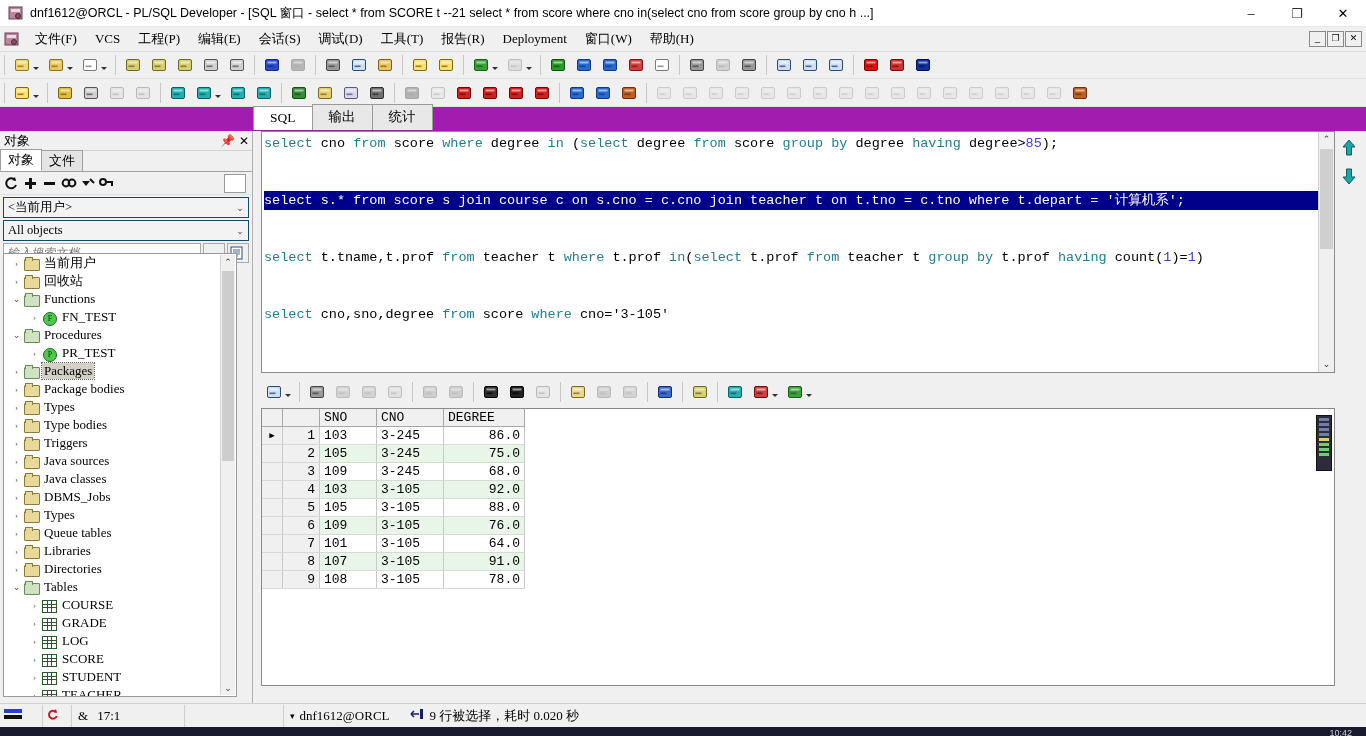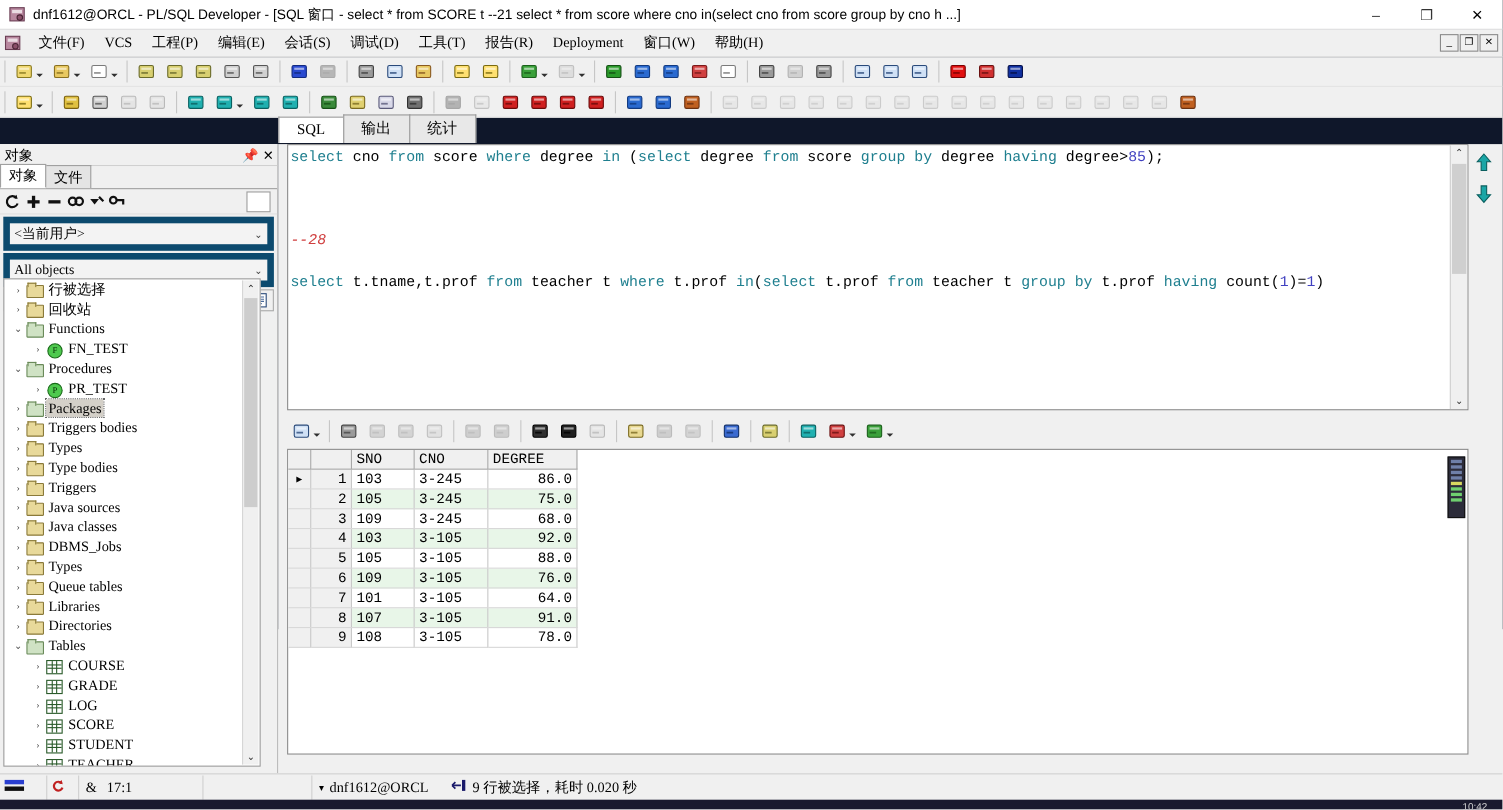--- a/index.html
+++ b/index.html
@@ -3,21 +3,21 @@
 <meta charset="utf-8">
 <style>
   html,body{margin:0;padding:0;}
   body{
     width:1366px;height:736px;overflow:hidden;
     font-family:"Liberation Sans", sans-serif;
     font-size:12px;
     background:#f0f0f0;
     -webkit-font-smoothing:none;
   }
-  .app{position:relative;width:1366px;height:572px;background:#0f172a;}
+  .app{position:relative;width:1366px;height:572px;background:#a21caf;}
 
   
   .titlebar{height:26px;background:#ffffff;display:flex;align-items:center;border-bottom:1px solid #e8e8e8;}
   .titlebar .appicon{width:16px;height:16px;margin:0 6px 0 8px;position:relative;flex:none;}
   .titlebar .title{font-size:12.5px;color:#000;white-space:nowrap;overflow:hidden;}
   .titlebar .spacer{flex:1;}
   .wbtn{width:46px;height:26px;display:flex;align-items:center;justify-content:center;font-size:13px;color:#333;}
   .wbtn.close{color:#000;}
 
   
@@ -49,21 +49,21 @@
   .objhead{height:19px;display:flex;align-items:center;background:#f0f0f0;border-bottom:1px solid #d0d0d0;}
   .objhead .lbl{font-size:13px;font-family:"Liberation Serif",serif;padding-left:4px;color:#000;}
   .objhead .spacer{flex:1;}
   .objhead .pin,.objhead .x{width:16px;height:16px;font-size:12px;line-height:16px;text-align:center;color:#000;}
   .objtabs{height:20px;display:flex;align-items:flex-end;border-bottom:1px solid #a0a0a0;background:#f0f0f0;}
   .otab{font-size:13px;font-family:"Liberation Serif",serif;padding:1px 7px 1px 7px;border:1px solid #a0a0a0;border-bottom:none;background:#e4e4e4;margin-right:-1px;}
   .otab.active{background:#fff;border-bottom:1px solid #fff;position:relative;z-index:2;}
   .objtoolbar{height:22px;display:flex;align-items:center;padding-left:3px;border-bottom:1px solid #e0e0e0;}
   .obtn{width:17px;height:17px;position:relative;margin-right:2px;}
   .objtoolbar .boxbtn{margin-left:auto;margin-right:6px;width:20px;height:17px;border:1px solid #9a9a9a;background:#fff;}
-  .ocombo{height:19px;margin:2px 3px;border:6px solid #0c4a6e;background:#f3f3f3;display:flex;align-items:center;}
+  .ocombo{height:19px;margin:2px 3px;border:1px solid #0c4a6e;background:#f3f3f3;display:flex;align-items:center;}
   .ocombo .txt{flex:1;font-size:12.5px;font-family:"Liberation Serif",serif;padding-left:4px;color:#000;}
   .ocombo .arrow{width:16px;text-align:center;font-size:9px;color:#444;}
   .osearchrow{display:flex;margin:2px 3px;height:20px;}
   .osearch{flex:1;border:1px solid #a9a9a9;background:#fff;display:flex;align-items:center;}
   .osearch input{border:0;outline:0;width:100%;font-size:12px;font-family:"Liberation Serif",serif;
                  color:#8a8a8a;font-style:italic;background:transparent;padding-left:3px;}
   .odots{width:20px;border:1px solid #a9a9a9;background:#f0f0f0;margin-left:2px;text-align:center;font-size:11px;line-height:18px;}
   .oicon2{width:20px;border:1px solid #a9a9a9;background:#f0f0f0;margin-left:2px;position:relative;}
 
   .tree{position:absolute;left:3px;top:122px;width:232px;height:442px;background:#fff;border:1px solid #999;overflow:hidden;}
@@ -770,21 +770,21 @@
         </div>
       </div>
 
       <div class="tree">
         <div id="treebody" style="position:absolute;left:0;top:0;right:15px;">
             <div class="tnode" style="padding-left: 6px;">
               <span class="exp">›</span>
               <span class="fic">
                 <span class="i-folder"></span>
               </span>
-              <span class="tlabel">行被选择</span>
+              <span class="tlabel">当前用户</span>
             </div>
             <div class="tnode" style="padding-left: 6px;">
               <span class="exp">›</span>
               <span class="fic">
                 <span class="i-folder"></span>
               </span>
               <span class="tlabel">回收站</span>
             </div>
             <div class="tnode" style="padding-left: 6px;">
               <span class="exp">⌄</span>
@@ -819,21 +819,21 @@
               <span class="fic">
                 <span class="i-folderopen"></span>
               </span>
               <span class="tlabel">Packages</span>
             </div>
             <div class="tnode" style="padding-left: 6px;">
               <span class="exp">›</span>
               <span class="fic">
                 <span class="i-folder"></span>
               </span>
-              <span class="tlabel">Triggers bodies</span>
+              <span class="tlabel">Package bodies</span>
             </div>
             <div class="tnode" style="padding-left: 6px;">
               <span class="exp">›</span>
               <span class="fic">
                 <span class="i-folder"></span>
               </span>
               <span class="tlabel">Types</span>
             </div>
             <div class="tnode" style="padding-left: 6px;">
               <span class="exp">›</span>
@@ -962,26 +962,27 @@
         <div class="etab active">SQL</div>
         <div class="etab">输出</div>
         <div class="etab">统计</div>
       </div>
 
       <div class="sqlbox">
         <div class="codewrap" id="codewrap">
             <div class="cline"><span class="kw">select</span><span> cno </span><span class="kw">from</span><span> score </span><span class="kw">where</span><span> degree </span><span class="kw">in</span><span> (</span><span class="kw">select</span><span> degree </span><span class="kw">from</span><span> score </span><span class="kw">group</span><span> </span><span class="kw">by</span><span> degree </span><span class="kw">having</span><span> degree&gt;</span><span class="num">85</span><span>);</span></div>
             <div class="cline">&nbsp;</div>
             <div class="cline">&nbsp;</div>
+            <div class="cline selline"><span>select s.* from score s join course c on s.cno = c.cno join teacher t on t.tno = c.tno where t.depart = '计算机系';</span></div>
             <div class="cline">&nbsp;</div>
-            <div class="cline"><span class="cmt">--28</span></div>
             <div class="cline">&nbsp;</div>
             <div class="cline"><span class="kw">select</span><span> t.tname,t.prof </span><span class="kw">from</span><span> teacher t </span><span class="kw">where</span><span> t.prof </span><span class="kw">in</span><span>(</span><span class="kw">select</span><span> t.prof </span><span class="kw">from</span><span> teacher t </span><span class="kw">group</span><span> </span><span class="kw">by</span><span> t.prof </span><span class="kw">having</span><span> count(</span><span class="num">1</span><span>)=</span><span class="num">1</span><span>)</span></div>
             <div class="cline">&nbsp;</div>
             <div class="cline">&nbsp;</div>
+            <div class="cline"><span class="kw">select</span><span> cno,sno,degree </span><span class="kw">from</span><span> score </span><span class="kw">where</span><span> cno='3-105'</span></div>
           </div>
         <div class="sqlscroll">
           <div class="up">⌃</div>
           <div class="thumb"></div>
           <div class="dn" style="position:absolute;bottom:0;left:0;right:0;">⌄</div>
         </div>
       </div>
 
       <div class="navbtns" style="position:absolute;left:1085px;top:6px;">
         <div class="navbtn">

